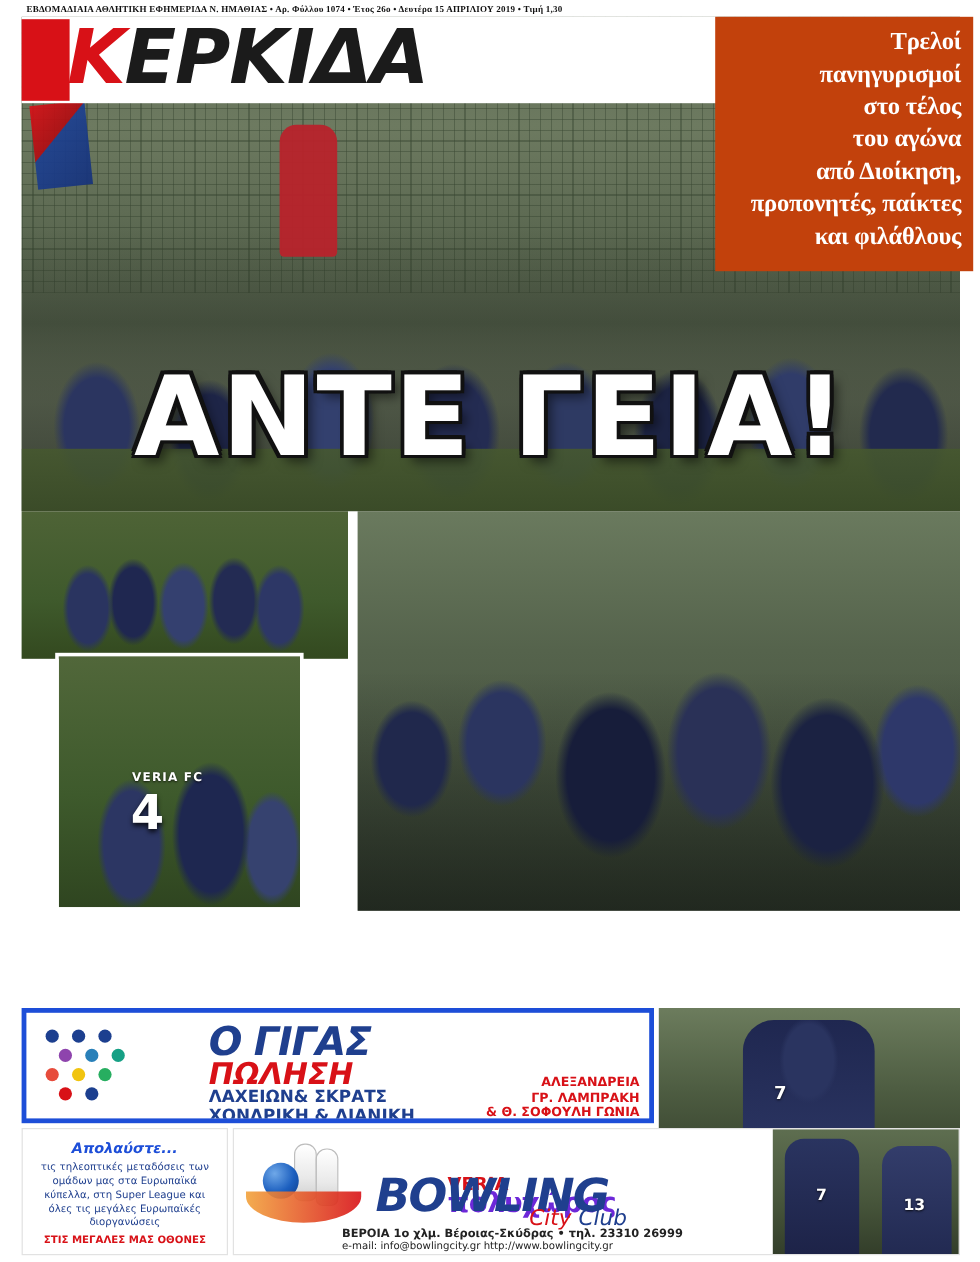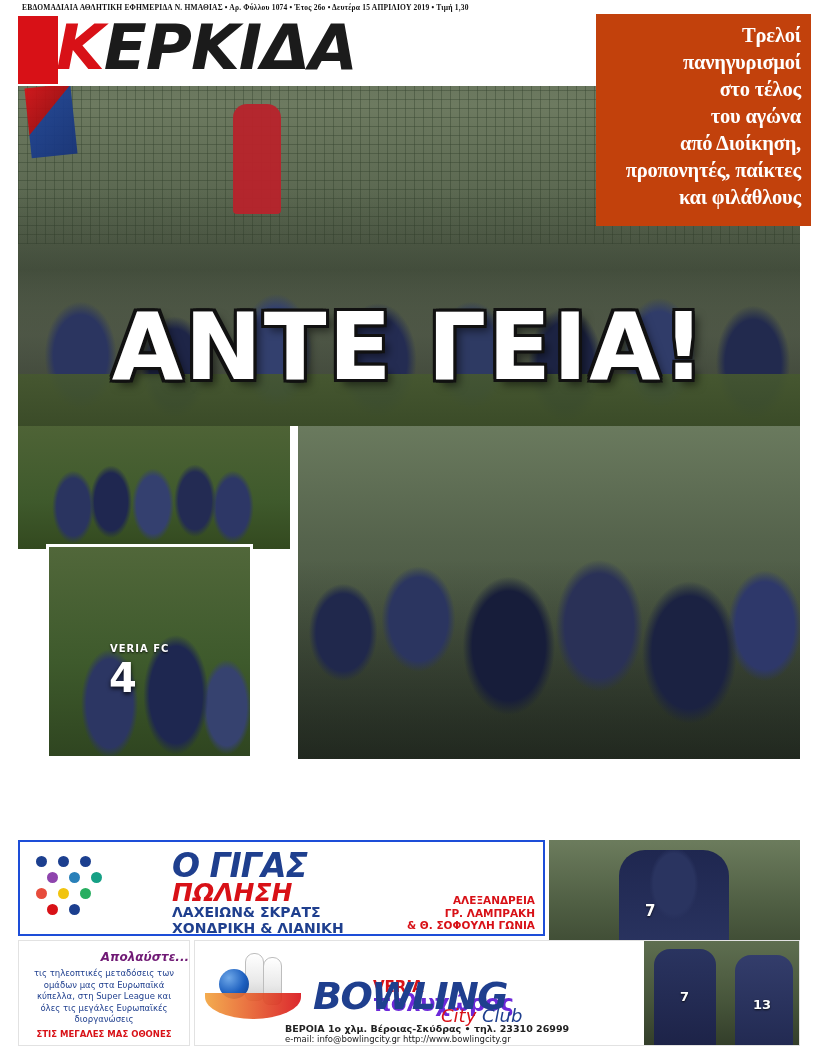--- a/index.html
+++ b/index.html
@@ -268,21 +268,21 @@
     z-index: 12;
   }
   .subhead div { white-space: nowrap; }
 
   
   .ad-gigas {
     position: absolute;
     top: 840px; left: 18px;
     width: 527px; height: 96px;
     background: #ffffff;
-    border: 2px solid #1d4ed8;
+    border: 4px solid #1d4ed8;
     box-sizing: border-box;
     overflow: hidden;
   }
   .gigas-dots {
     position: absolute;
     left: 14px; top: 14px;
     width: 130px; height: 66px;
   }
   .gigas-dots span {
     position: absolute;
@@ -370,22 +370,21 @@
     box-sizing: border-box;
     text-align: center;
     padding-top: 9px;
     font-family: "DejaVu Sans", sans-serif;
     color: #1f3f8e;
   }
   .ad-tv .t1 {
     font-weight: bold;
     font-style: italic;
     font-size: 12px;
-    color: #701a75;
-    text-align: right;
+    color: #1d4ed8;
   }
   .ad-tv .body {
     font-size: 8.5px;
     line-height: 11.5px;
     color: #1f3f8e;
     padding: 4px 8px 0;
   }
   .ad-tv .t2 {
     font-weight: bold;
     font-size: 8.5px;

